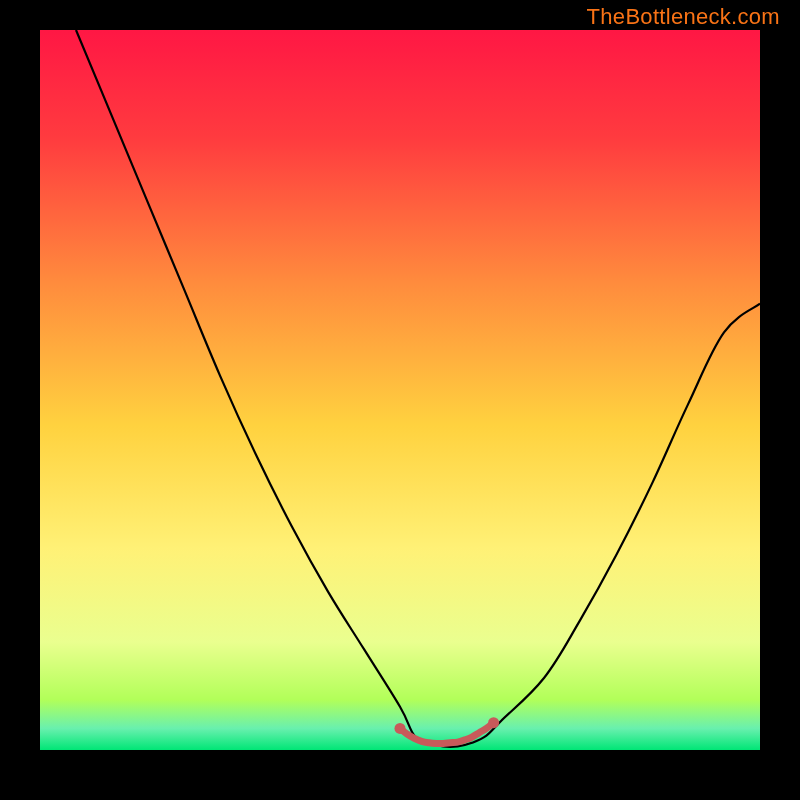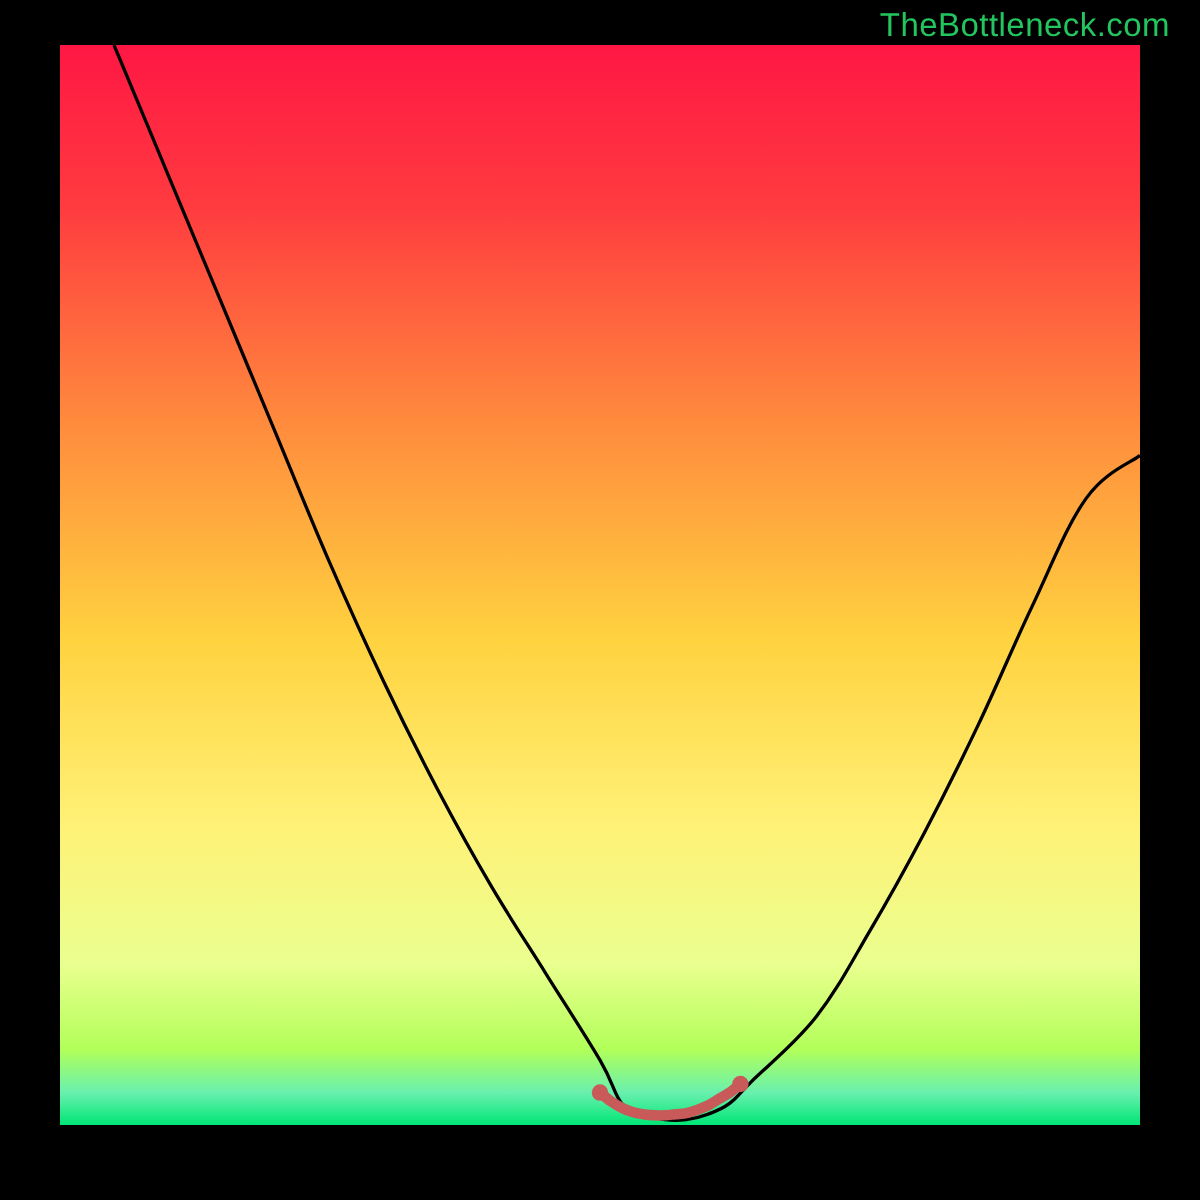--- a/index.html
+++ b/index.html
@@ -1,20 +1,20 @@
 <!DOCTYPE html>
 <html><head>
 <meta charset="utf-8">
 <style>
   * { margin: 0; padding: 0; box-sizing: border-box; }
   body { width: 800px; height: 800px; background: #000; position: relative; font-family: Arial, sans-serif; }
   .container { width: 800px; height: 800px; position: relative; background: #000; }
   .plot-area { position: absolute; top: 30px; left: 40px; width: 720px; height: 720px; background: #000; }
   .gradient-bg { position: absolute; top: 0; left: 0; width: 100%; height: 100%; }
-  .watermark { position: absolute; top: 4px; right: 20px; color: #22c55e; font-size: 22px; font-weight: 500; letter-spacing: 0.3px; }
+  .watermark { position: absolute; top: 4px; right: 20px; color: #f97316; font-size: 22px; font-weight: 500; letter-spacing: 0.3px; }
   svg.curves { position: absolute; top: 0; left: 0; width: 100%; height: 100%; }
 </style>
 </head>
 <body>
 
 <div class="container">
   <div class="watermark">TheBottleneck.com</div>
   <div class="plot-area">
     <svg class="gradient-bg" viewBox="0 0 720 720" preserveAspectRatio="none">
       <defs>

